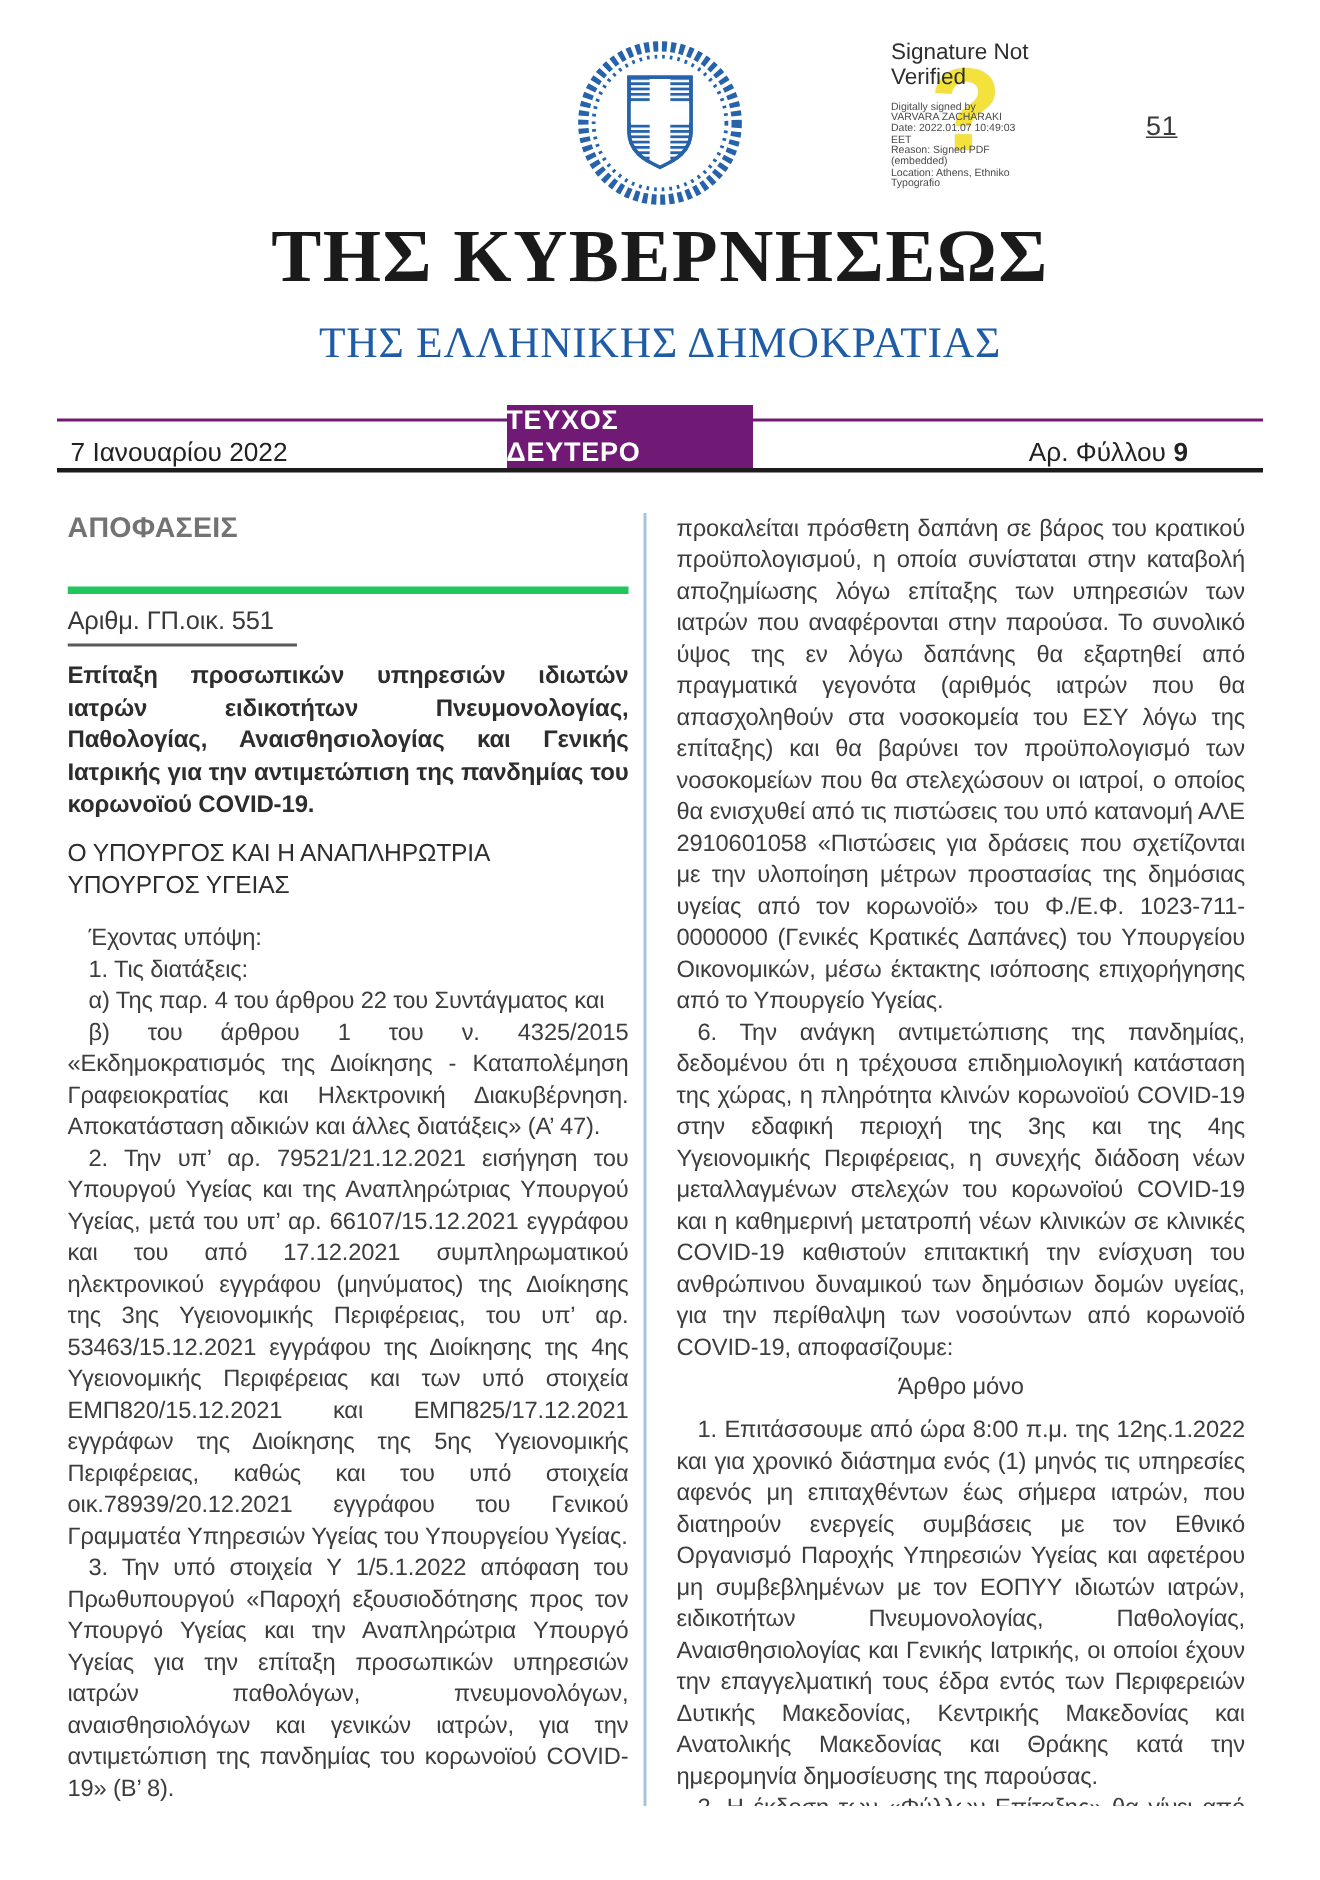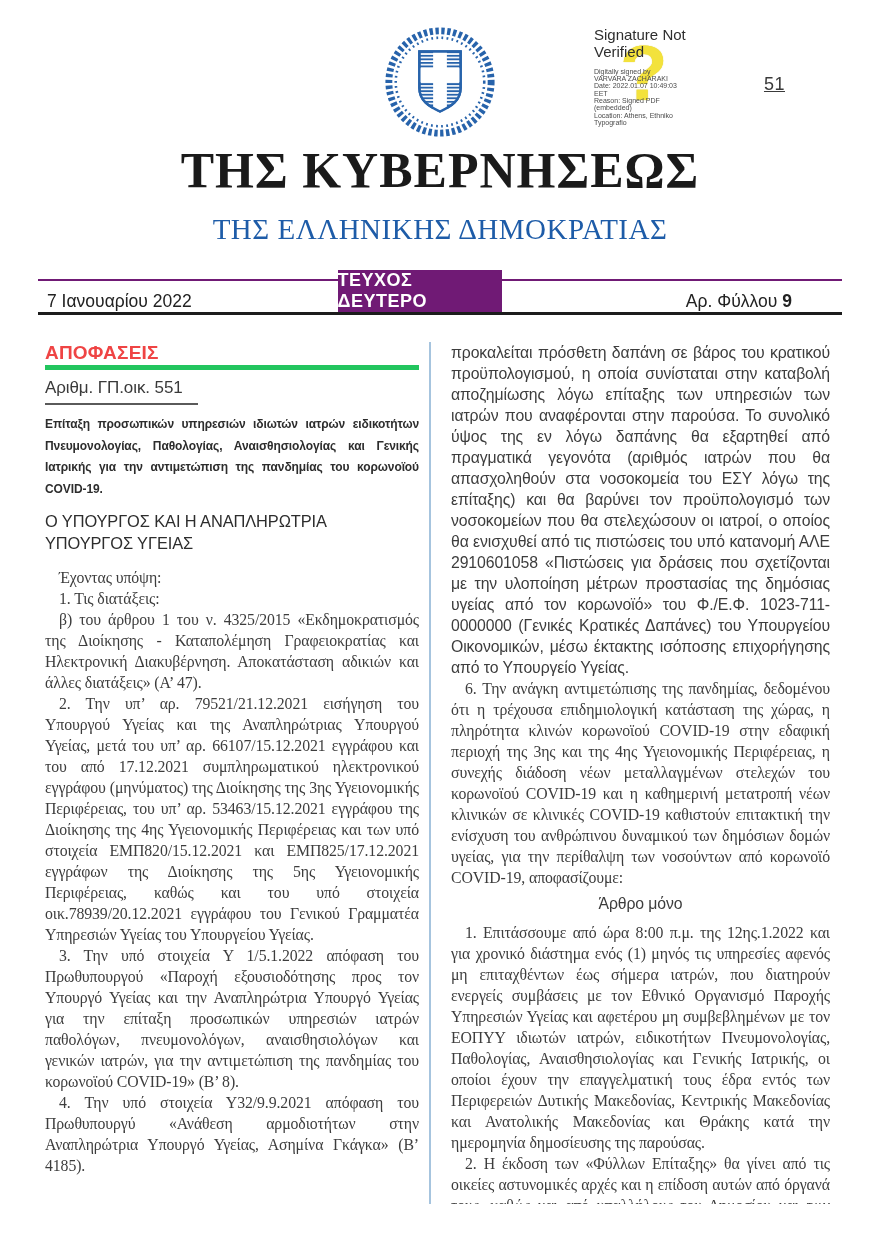--- a/index.html
+++ b/index.html
@@ -75,35 +75,35 @@
     display: flex;
     margin: 27px 40px 0 45px;
     height: 862px;
     overflow: hidden;
   }
   .col { text-align: justify; font-size: 15.8px; line-height: 21px; letter-spacing: -0.1px; color: #3d3d3d; }
   .col-left  { width: 384px; padding-right: 10px; }
   .col-right { width: 401px; border-left: 2px solid #a6c4de; padding-left: 20px; }
 
   .section-header {
-    color: #ef4444; font-weight: bold; font-size: 19px;
-    text-align: left; margin-bottom: 2px; letter-spacing: 0.2px;
+    color: #737373; font-weight: bold; font-size: 19px;
+    text-align: left; margin-bottom: 28px; letter-spacing: 0.2px;
   }
   .decision-block { border-top: 5px solid #22c55e; padding-top: 7px; }
   .decision-number { font-size: 17px; color: #3a3a3a; text-align: left; }
   .short-rule { width: 153px; border-bottom: 2px solid #5a5a5a; margin-top: 5px; margin-bottom: 9px; }
   .subject {
-    font-weight: bold; color: #2d2d2d; font-size: 12px; line-height: 21.5px;
+    font-weight: bold; color: #2d2d2d; font-size: 16px; line-height: 21.5px;
     margin-bottom: 11px;
   }
   .issuer {
     font-weight: normal; color: #2d2d2d; font-size: 16.4px; line-height: 21.5px;
     max-width: 315px; text-align: left; margin-bottom: 13px;
   }
-  .indent { text-indent: 14px; font-family: Liberation Serif, serif; }
+  .indent { text-indent: 14px; }
   .article-center { text-align: center; margin: 5px 0 8px 0; }
 </style>
 </head>
 <body>
 
 <div class="page">
 
   <div class="crest-wrap">
     <svg width="118" height="118" viewBox="0 0 120 120" aria-hidden="true">
       <defs>
@@ -156,20 +156,21 @@
     <section class="col col-left">
       <h2 class="section-header">ΑΠΟΦΑΣΕΙΣ</h2>
       <div class="decision-block">
         <p class="decision-number">Αριθμ. ΓΠ.οικ. 551</p>
         <div class="short-rule"></div>
       </div>
       <p class="subject">Επίταξη προσωπικών υπηρεσιών ιδιωτών ιατρών ειδικοτήτων Πνευμονολογίας, Παθολογίας, Αναισθησιολογίας και Γενικής Ιατρικής για την αντιμετώπιση της πανδημίας του κορωνοϊού COVID-19.</p>
       <p class="issuer">Ο ΥΠΟΥΡΓΟΣ ΚΑΙ Η ΑΝΑΠΛΗΡΩΤΡΙΑ ΥΠΟΥΡΓΟΣ ΥΓΕΙΑΣ</p>
       <p class="indent">Έχοντας υπόψη:</p>
       <p class="indent">1. Τις διατάξεις:</p>
+      <p class="indent">α) Της παρ. 4 του άρθρου 22 του Συντάγματος και</p>
       <p class="indent">β) του άρθρου 1 του ν. 4325/2015 «Εκδημοκρατισμός της Διοίκησης - Καταπολέμηση Γραφειοκρατίας και Ηλεκτρονική Διακυβέρνηση. Αποκατάσταση αδικιών και άλλες διατάξεις» (Α’ 47).</p>
       <p class="indent">2. Την υπ’ αρ. 79521/21.12.2021 εισήγηση του Υπουργού Υγείας και της Αναπληρώτριας Υπουργού Υγείας, μετά του υπ’ αρ. 66107/15.12.2021 εγγράφου και του από 17.12.2021 συμπληρωματικού ηλεκτρονικού εγγράφου (μηνύματος) της Διοίκησης της 3ης Υγειονομικής Περιφέρειας, του υπ’ αρ. 53463/15.12.2021 εγγράφου της Διοίκησης της 4ης Υγειονομικής Περιφέρειας και των υπό στοιχεία ΕΜΠ820/15.12.2021 και ΕΜΠ825/17.12.2021 εγγράφων της Διοίκησης της 5ης Υγειονομικής Περιφέρειας, καθώς και του υπό στοιχεία οικ.78939/20.12.2021 εγγράφου του Γενικού Γραμματέα Υπηρεσιών Υγείας του Υπουργείου Υγείας.</p>
       <p class="indent">3. Την υπό στοιχεία Υ 1/5.1.2022 απόφαση του Πρωθυπουργού «Παροχή εξουσιοδότησης προς τον Υπουργό Υγείας και την Αναπληρώτρια Υπουργό Υγείας για την επίταξη προσωπικών υπηρεσιών ιατρών παθολόγων, πνευμονολόγων, αναισθησιολόγων και γενικών ιατρών, για την αντιμετώπιση της πανδημίας του κορωνοϊού COVID-19» (Β’ 8).</p>
       <p class="indent">4. Την υπό στοιχεία Υ32/9.9.2021 απόφαση του Πρωθυπουργύ «Ανάθεση αρμοδιοτήτων στην Αναπληρώτρια Υπουργό Υγείας, Ασημίνα Γκάγκα» (Β’ 4185).</p>
 
     </section>
 
     <section class="col col-right">
       <p>προκαλείται πρόσθετη δαπάνη σε βάρος του κρατικού προϋπολογισμού, η οποία συνίσταται στην καταβολή αποζημίωσης λόγω επίταξης των υπηρεσιών των ιατρών που αναφέρονται στην παρούσα. Το συνολικό ύψος της εν λόγω δαπάνης θα εξαρτηθεί από πραγματικά γεγονότα (αριθμός ιατρών που θα απασχοληθούν στα νοσοκομεία του ΕΣΥ λόγω της επίταξης) και θα βαρύνει τον προϋπολογισμό των νοσοκομείων που θα στελεχώσουν οι ιατροί, ο οποίος θα ενισχυθεί από τις πιστώσεις του υπό κατανομή ΑΛΕ 2910601058 «Πιστώσεις για δράσεις που σχετίζονται με την υλοποίηση μέτρων προστασίας της δημόσιας υγείας από τον κορωνοϊό» του Φ./Ε.Φ. 1023-711-0000000 (Γενικές Κρατικές Δαπάνες) του Υπουργείου Οικονομικών, μέσω έκτακτης ισόποσης επιχορήγησης από το Υπουργείο Υγείας.</p>
       <p class="indent">6. Την ανάγκη αντιμετώπισης της πανδημίας, δεδομένου ότι η τρέχουσα επιδημιολογική κατάσταση της χώρας, η πληρότητα κλινών κορωνοϊού COVID-19 στην εδαφική περιοχή της 3ης και της 4ης Υγειονομικής Περιφέρειας, η συνεχής διάδοση νέων μεταλλαγμένων στελεχών του κορωνοϊού COVID-19 και η καθημερινή μετατροπή νέων κλινικών σε κλινικές COVID-19 καθιστούν επιτακτική την ενίσχυση του ανθρώπινου δυναμικού των δημόσιων δομών υγείας, για την περίθαλψη των νοσούντων από κορωνοϊό COVID-19, αποφασίζουμε:</p>

